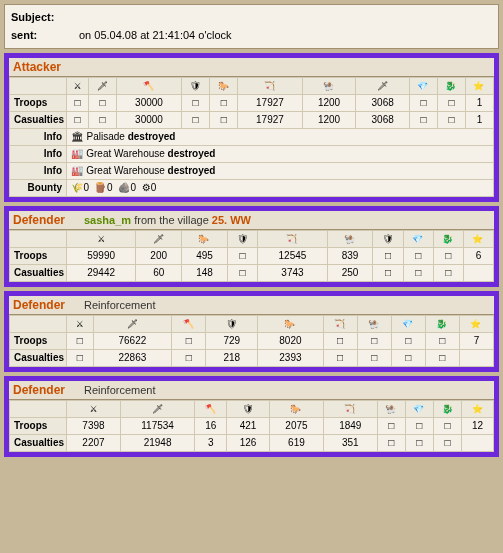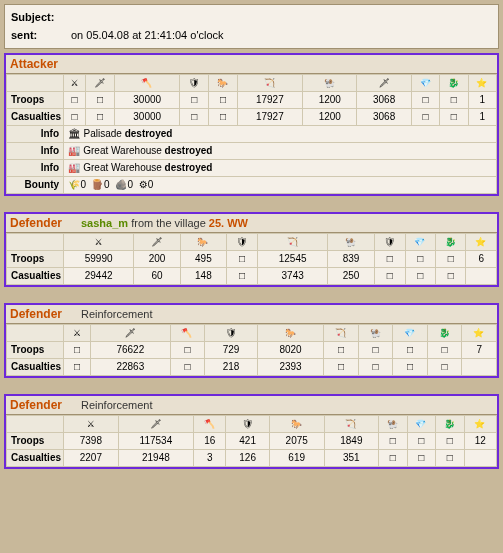--- a/index.html
+++ b/index.html
@@ -15,31 +15,31 @@
       padding: 4px;
     }
     .header-box {
       background: #f5f0e8;
       border: 1px solid #a09070;
       padding: 4px 6px;
       margin-bottom: 4px;
     }
     .header-row {
       display: flex;
-      gap: 10px;
+      gap: 18px;
       line-height: 1.6;
     }
     .header-label {
       font-weight: bold;
       min-width: 50px;
     }
     .section {
       background: #f5f0e8;
-      border: 2px solid #6d28d9;
-      margin-bottom: 16px;
+      border: 5px solid #6d28d9;
+      margin-bottom: 4px;
     }
     .section-header {
       background: #e8e0d0;
       border-bottom: 1px solid #a09070;
       display: flex;
       align-items: center;
       padding: 2px 4px;
       gap: 6px;
     }
     .section-title {

